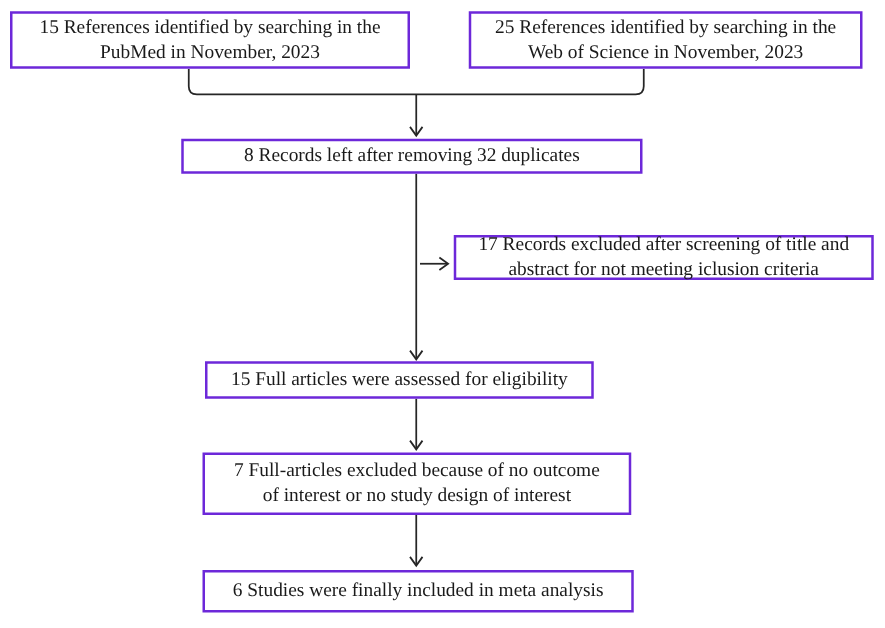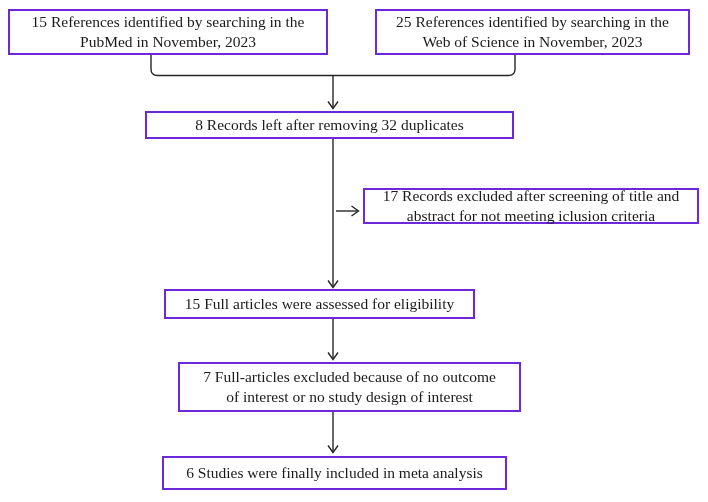--- a/index.html
+++ b/index.html
@@ -74,18 +74,18 @@
   <div class="flow-box" style="left:351px; top:9px; width:315px; height:46px;margin-left:24px;">25 References identified by searching in the
 Web of Science in November, 2023</div>
 
   <div class="flow-box" style="left:145px; top:111px; width:369px; height:28px;">8 Records left after removing 32 duplicates</div>
 
   <div class="flow-box" style="left:363px; top:188px; width:336px; height:36px;">17 Records excluded after screening of title and
 abstract for not meeting iclusion criteria</div>
 
   <div class="flow-box" style="left:164px; top:289px; width:311px; height:30px;">15 Full articles were assessed for eligibility</div>
 
-  <div class="flow-box" style="left:162px; top:362px; width:343px; height:50px;margin-left:16px;">7 Full-articles excluded because of no outcome
+  <div class="flow-box" style="left:162px; top:362px; width:343px; height:50px;">7 Full-articles excluded because of no outcome
 of interest or no study design of interest</div>
 
   <div class="flow-box" style="left:162px; top:456px; width:345px; height:34px;">6 Studies were finally included in meta analysis</div>
 
 </div>
 
 </body></html>

